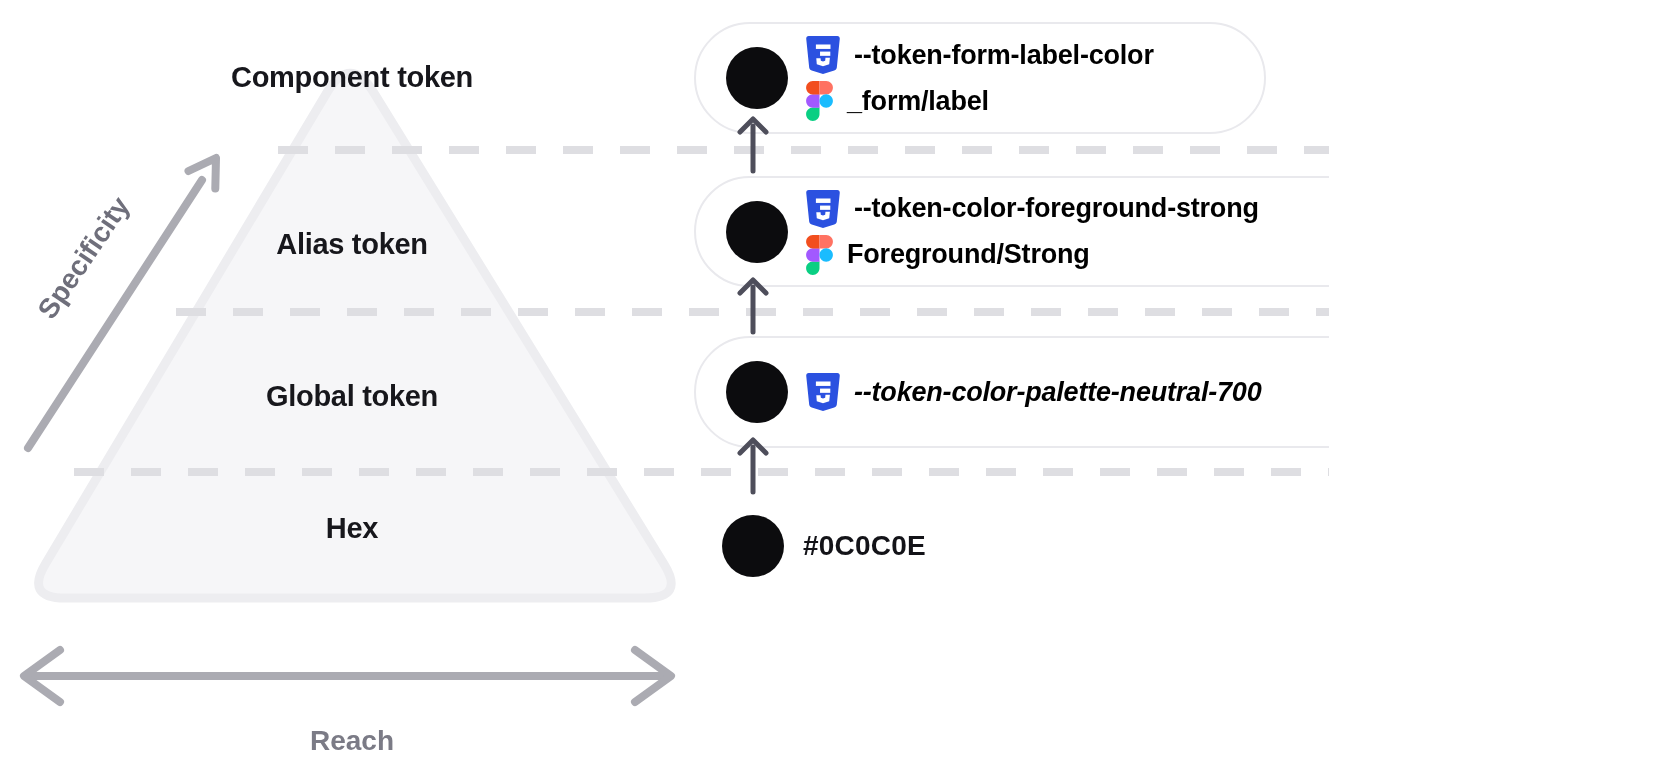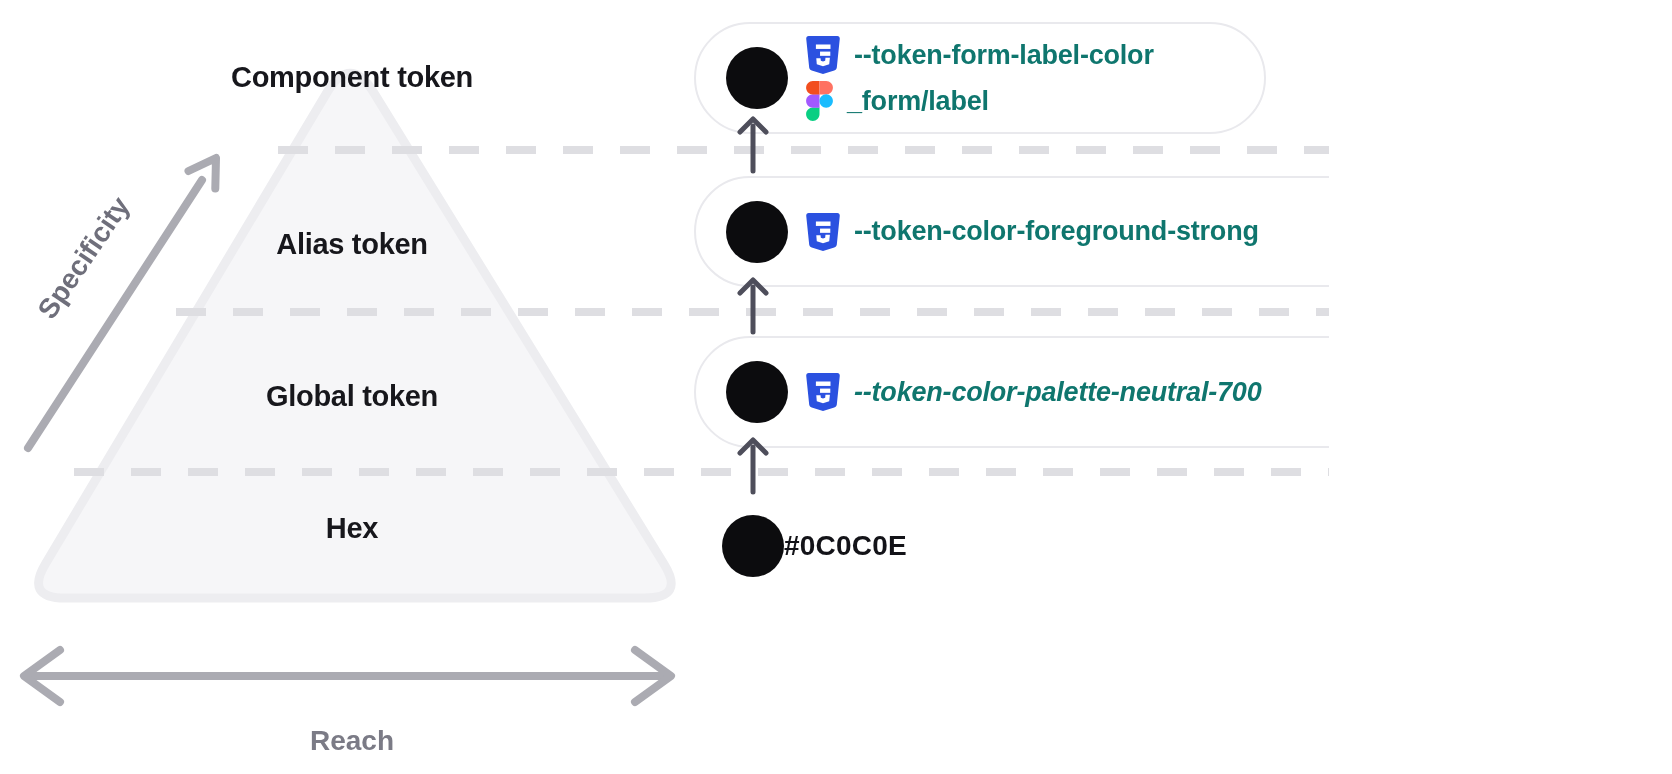--- a/index.html
+++ b/index.html
@@ -37,26 +37,26 @@
     position:absolute;left:30px;top:50%;transform:translateY(-50%);
     width:62px;height:62px;border-radius:50%;
     background:#0c0c0e;
   }
   .rows{
     position:absolute;left:110px;top:50%;transform:translateY(-50%);
     display:flex;flex-direction:column;gap:6px;
   }
   .row{
     display:flex;align-items:center;gap:14px;
-    font-size:27px;font-weight:700;color:#0f766e;
+    font-size:27px;font-weight:700;color:#000000;
     letter-spacing:-.2px;white-space:nowrap;height:40px;
   }
   .row svg{flex:none;display:block;}
   
-  #hex-row{position:absolute;left:722px;top:515px;display:flex;align-items:center;gap:0;z-index:2;}
+  #hex-row{position:absolute;left:722px;top:515px;display:flex;align-items:center;gap:19px;z-index:2;}
   #hex-swatch{width:62px;height:62px;border-radius:50%;background:#0c0c0e;flex:none;}
   #hex-value{font-size:28px;font-weight:700;color:#131318;letter-spacing:.2px;}
 </style>
 </head>
 <body>
 
 <div id="canvas">
 
   <svg class="layer" width="1672" height="774" viewBox="0 0 1672 774">
 
@@ -116,20 +116,30 @@
     <div class="rows">
       <div class="row">
         <svg width="34" height="38" viewBox="0 0 34 38.5">
           <path d="M2.5 0h29c1.5 0 2.7 1.3 2.5 2.8l-3 29c-.2 1.5-1.2 2.7-2.6 3.1L17 38.5 5.6 34.9c-1.4-.4-2.4-1.6-2.6-3.1l-3-29C-.2 1.3 1 0 2.5 0z" fill="#2b51e0"></path>
           <rect x="9.8" y="8.6" width="14.8" height="4.5" fill="#fff"></rect>
           <rect x="14" y="15.8" width="10.4" height="4.3" fill="#fff"></rect>
           <path d="M10.2 22.6h4.3l.3 2.6 2.2.7 2.2-.7.3-3.1h4.5l-.7 6.4-6.3 2.1-6.3-2.1z" fill="#fff"></path>
         </svg>
         <span>--token-color-foreground-strong</span>
       </div>
+      <div class="row">
+        <svg width="27" height="40" viewBox="0 0 38.4 57.3">
+          <path fill="#0acf83" d="M9.6 57.3c5.3 0 9.6-4.3 9.6-9.6v-9.6H9.6C4.3 38.1 0 42.4 0 47.7s4.3 9.6 9.6 9.6z"></path>
+          <path fill="#a259ff" d="M0 28.7c0-5.3 4.3-9.6 9.6-9.6h9.6v19.2H9.6C4.3 38.3 0 34 0 28.7z"></path>
+          <path fill="#f24e1e" d="M0 9.6C0 4.3 4.3 0 9.6 0h9.6v19.2H9.6C4.3 19.2 0 14.9 0 9.6z"></path>
+          <path fill="#ff7262" d="M19.2 0h9.6c5.3 0 9.6 4.3 9.6 9.6s-4.3 9.6-9.6 9.6h-9.6V0z"></path>
+          <path fill="#1abcfe" d="M38.4 28.7c0 5.3-4.3 9.6-9.6 9.6s-9.6-4.3-9.6-9.6 4.3-9.6 9.6-9.6 9.6 4.3 9.6 9.6z"></path>
+        </svg>
+        <span>Foreground/Strong</span>
+      </div>
     </div>
   </div>
 
   <div class="pill" style="left:694px;top:336px;width:721px;height:112px;font-style:italic;">
     <div class="swatch"></div>
     <div class="rows">
       <div class="row">
         <svg width="34" height="38" viewBox="0 0 34 38.5">
           <path d="M2.5 0h29c1.5 0 2.7 1.3 2.5 2.8l-3 29c-.2 1.5-1.2 2.7-2.6 3.1L17 38.5 5.6 34.9c-1.4-.4-2.4-1.6-2.6-3.1l-3-29C-.2 1.3 1 0 2.5 0z" fill="#2b51e0"></path>
           <rect x="9.8" y="8.6" width="14.8" height="4.5" fill="#fff"></rect>

